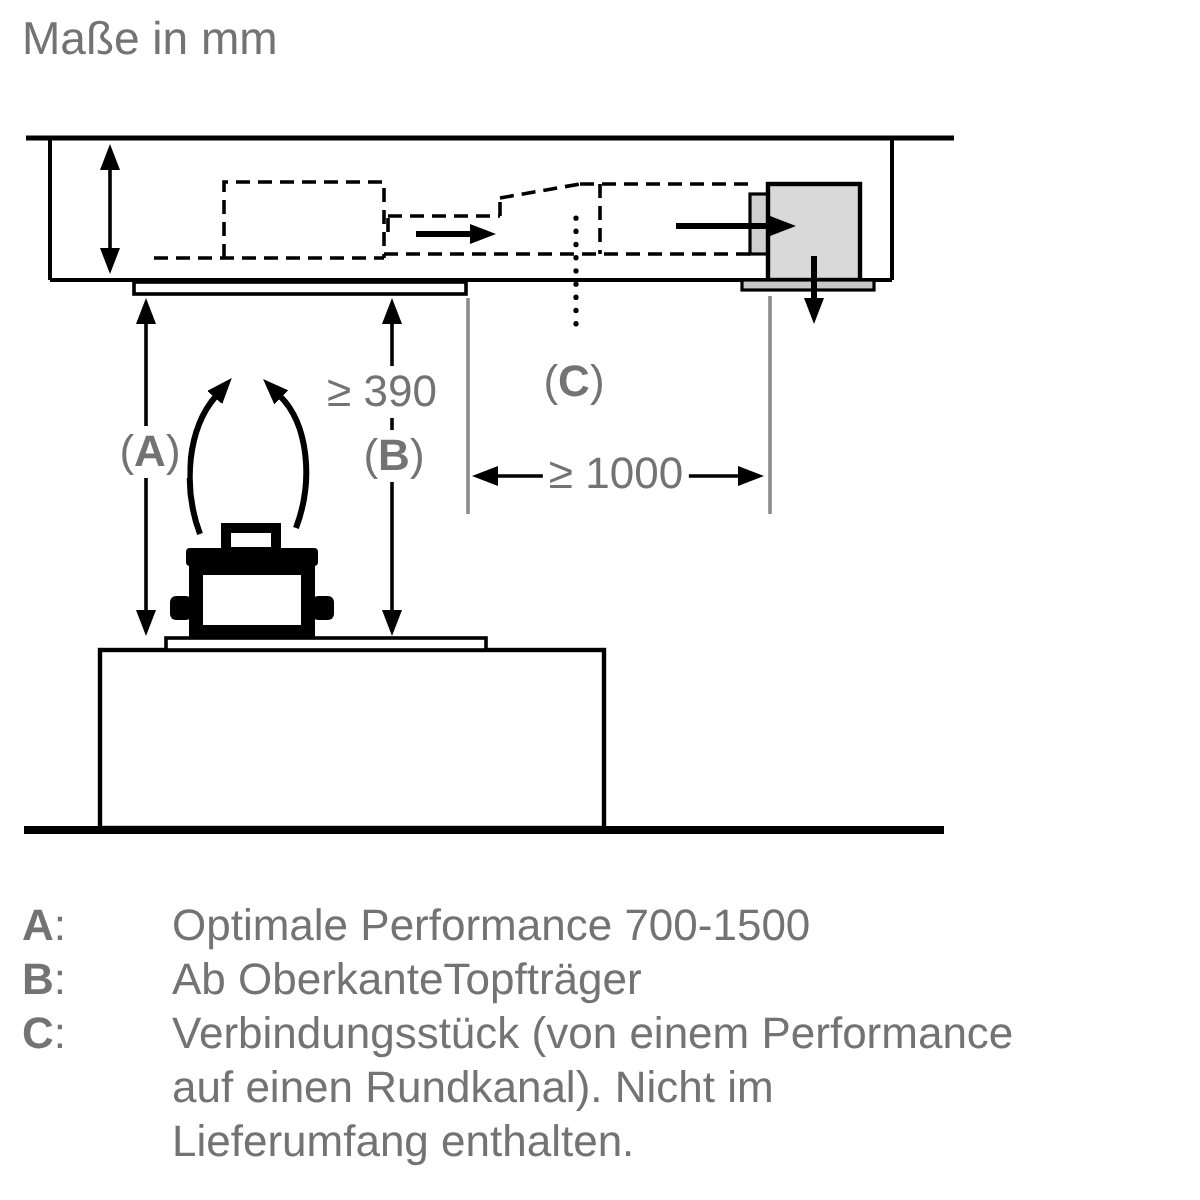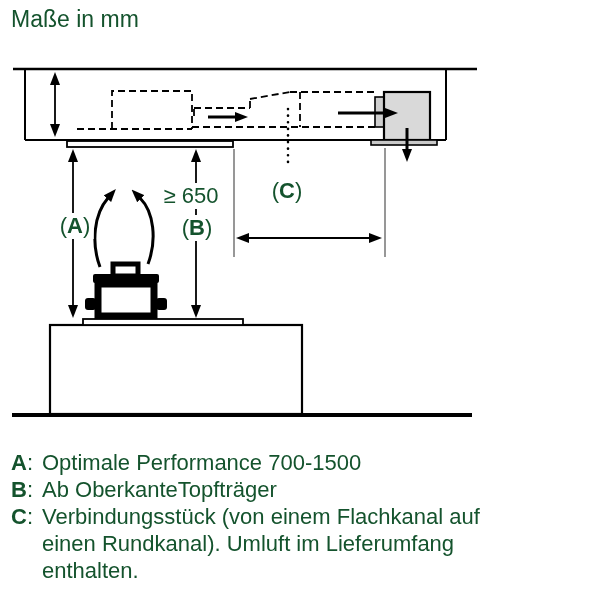--- a/index.html
+++ b/index.html
@@ -1,31 +1,31 @@
 <!DOCTYPE html>
 <html><head>
 <meta charset="utf-8">
 <style>
   html,body{margin:0;padding:0;background:#fff;}
   .canvas{
     position:relative;width:600px;height:600px;background:#ffffff;
-    font-family:"Liberation Sans", sans-serif;color:#14532d;overflow:hidden;
+    font-family:"Liberation Sans", sans-serif;color:#737373;overflow:hidden;
   }
   .diagram-svg{position:absolute;left:0;top:0;}
   .hdr{position:absolute;left:11px;top:5px;font-size:23px;line-height:29px;}
   .dim-label{
     position:absolute;transform:translate(-50%,-50%);
     font-size:22px;background:#fff;padding:0 3px;white-space:nowrap;
   }
   .dim-label b{font-weight:bold;}
   .legend{position:absolute;left:11px;top:449px;width:505px;font-size:22px;line-height:27px;}
   .legend-row{display:flex;align-items:flex-start;}
   .legend-key{flex:0 0 31px;}
   .legend-key b{font-weight:bold;}
-  .legend-text{flex:1;}
+  .legend-text{flex:1;margin-left:44px;}
 </style>
 </head>
 <body>
 
 <div class="canvas">
 
   <svg class="diagram-svg" width="600" height="600" viewBox="0 0 600 600">
     <defs>
       <marker id="arr" viewBox="0 0 13 10" refX="1" refY="5" markerWidth="13" markerHeight="10" markerUnits="userSpaceOnUse" orient="auto-start-reverse">
         <path d="M0,0 L13,5 L0,10 Z" fill="#000"></path>
@@ -100,43 +100,44 @@
     </g>
 
     <path d="M12,415 H472" stroke="#000" stroke-width="4" fill="none"></path>
   </svg>
 
   <div class="hdr">
     <div>Maße in mm</div>
   </div>
 
 
-  <div class="dim-label" style="left:191px;top:196px">≥ 650</div>
+  <div class="dim-label" style="left:191px;top:196px">≥ 390</div>
 
   <div class="dim-label" style="left:75px;top:226px">
     <span>(</span><b>A</b><span>)</span>
   </div>
 
   <div class="dim-label" style="left:197px;top:228px">
     <span>(</span><b>B</b><span>)</span>
   </div>
 
   <div class="dim-label" style="left:287px;top:191px">
     <span>(</span><b>C</b><span>)</span>
   </div>
 
+  <div class="dim-label" style="left:308px;top:237px">≥ 1000</div>
 
   <div class="legend">
     <div class="legend-row">
       <span class="legend-key"><b>A</b><span>:</span></span>
       <span class="legend-text">Optimale Performance 700-1500</span>
     </div>
     <div class="legend-row">
       <span class="legend-key"><b>B</b><span>:</span></span>
       <span class="legend-text">Ab OberkanteTopfträger</span>
     </div>
     <div class="legend-row">
       <span class="legend-key"><b>C</b><span>:</span></span>
-      <span class="legend-text">Verbindungsstück (von einem Flachkanal auf einen Rundkanal). Umluft im Lieferumfang enthalten.</span>
+      <span class="legend-text">Verbindungsstück (von einem Performance auf einen Rundkanal). Nicht im Lieferumfang enthalten.</span>
     </div>
   </div>
 
 </div>
 
 </body></html>

